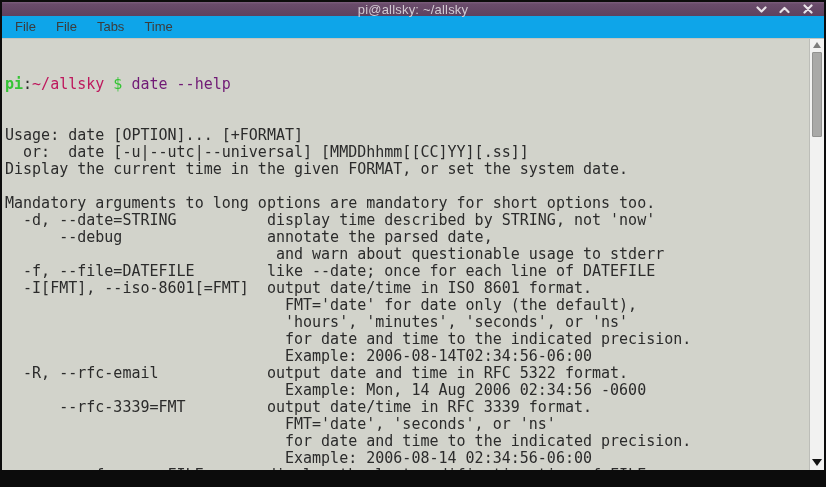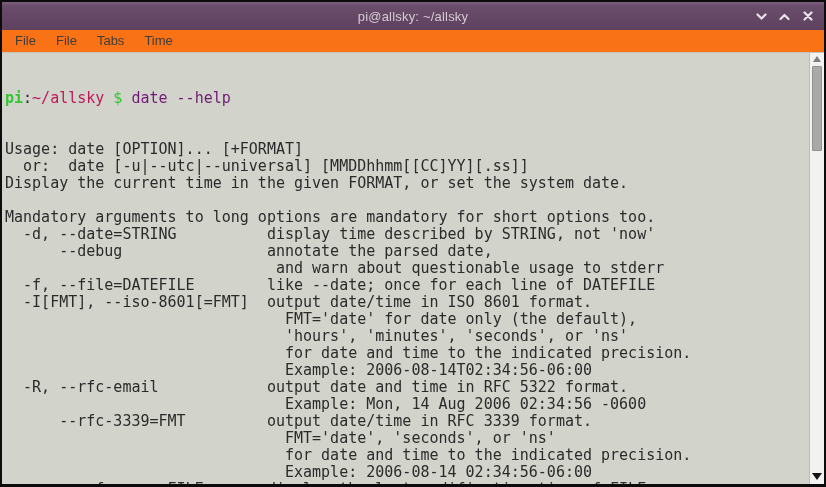--- a/index.html
+++ b/index.html
@@ -7,38 +7,38 @@
 
   .window {
     position:relative; width:826px; height:487px;
     background:#0c0c0c;
     padding:2px 2px 3px 2px;
     font-family:"Liberation Sans", sans-serif;
   }
 
   
   .titlebar {
-    position:relative; height:28px;
+    position:relative; height:14px;
     background:linear-gradient(#7d5f7e 0%, #6a4c6b 15%, #5e415f 100%);
     display:flex; align-items:center;
   }
   .title {
     position:absolute; left:0; right:0; top:0; bottom:0;
     display:flex; align-items:center; justify-content:center;
     font-size:13px; color:#d3cbd3; letter-spacing:.2px;
   }
   .controls {
     position:absolute; right:10px; top:0; bottom:0;
     display:flex; align-items:center; gap:10px; z-index:2;
   }
   .ctrl-btn { width:13px; height:13px; display:flex; align-items:center; justify-content:center; cursor:pointer; }
 
   
   .menubar {
-    height:22px; background:#f97316;
+    height:22px; background:#0ea5e9;
     display:flex; align-items:center;
     font-size:13px; color:#3c3c3c; padding-left:3px;
   }
   .menu-item { padding:2px 10px 3px 10px; cursor:default; }
 
   
   .terminal {
     position:relative; height:432px; background:#d2d3cb; overflow:hidden;
     font-family:"DejaVu Sans Mono", monospace;
     font-size:15px; line-height:17px; color:#2b2b2b;

